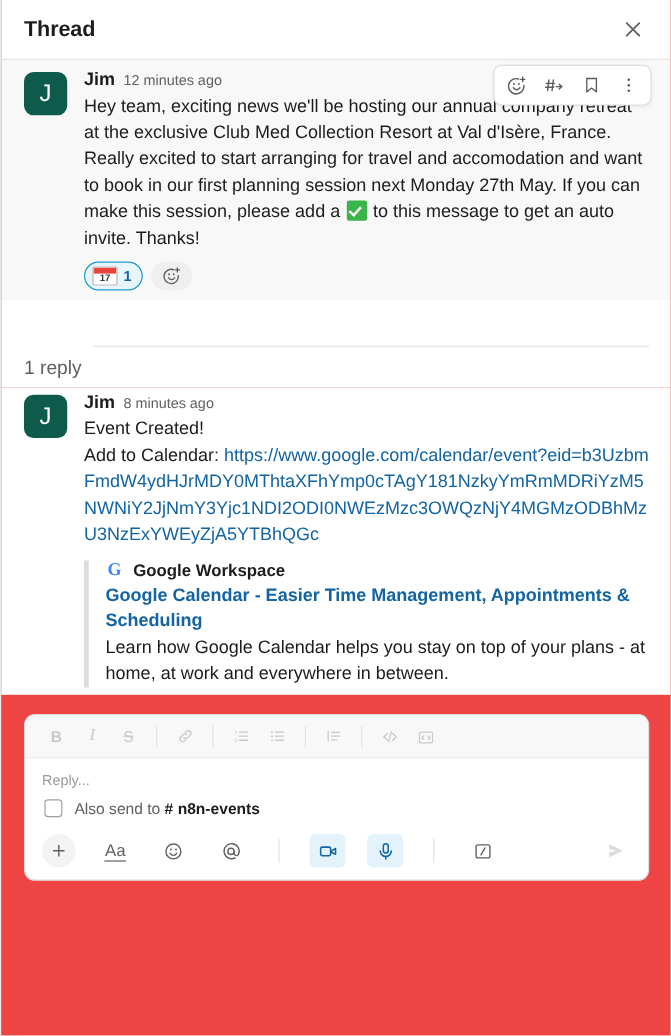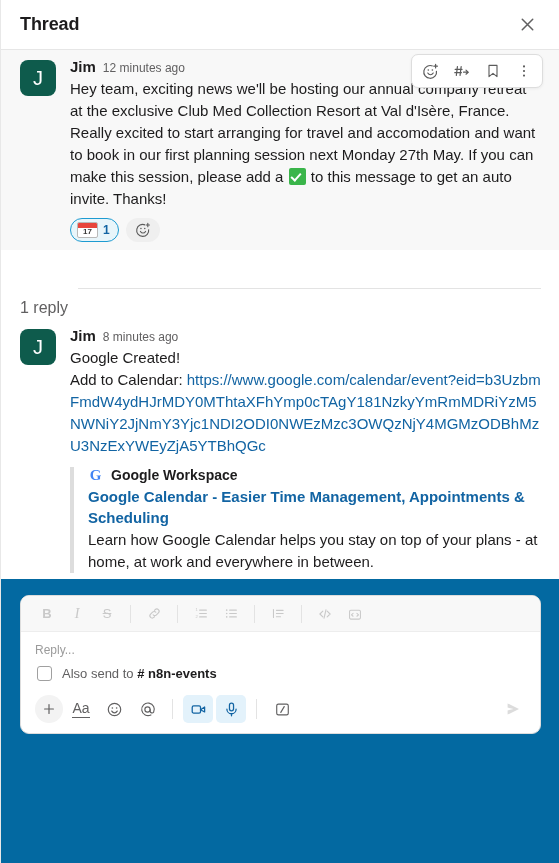--- a/index.html
+++ b/index.html
@@ -6,21 +6,21 @@
   html, body {
     margin: 0; padding: 0;
     width: 559px; height: 863px;
     background: #ffffff;
     font-family: "Liberation Sans", sans-serif;
     -webkit-font-smoothing: antialiased;
   }
   .app {
     position: relative;
     width: 559px; height: 863px;
-    background: #0369a1;
+    background: #ef4444;
     overflow: hidden;
     border-left: 1px solid #e8e8e8;
   }
 
   
   .thread-header {
     height: 50px;
     display: flex;
     align-items: center;
     justify-content: space-between;
@@ -247,21 +247,21 @@
     border-radius: 3px;
     background: #ffffff;
     cursor: pointer;
     flex: 0 0 15px;
   }
   .also-label { font-size: 13px; color: #616061; }
   .also-channel { font-weight: bold; color: #1d1c1d; }
   .bottom-bar {
     display: flex; align-items: center;
     padding: 4px 12px 10px 14px;
-    gap: 3px;
+    gap: 18px;
   }
   .bb-btn {
     width: 30px; height: 28px;
     display: flex; align-items: center; justify-content: center;
     color: #616061;
     cursor: pointer;
     border-radius: 5px;
   }
   .bb-btn.round { border-radius: 50%; background: #f3f3f3; width: 28px; height: 28px; }
   .bb-btn.active { background: #e3f2fb; color: #1264a3; }
@@ -361,21 +361,21 @@
 
   <div class="msg-reply">
     <div class="msg-row">
       <div class="avatar">J</div>
       <div class="msg-body">
         <div class="msg-meta">
           <span class="author">Jim</span>
           <span class="timestamp">8 minutes ago</span>
         </div>
         <div class="msg-text">
-          <div>Google Created!</div>
+          <div>Event Created!</div>
           <div>
             <span>Add to Calendar: </span><span class="link">https://www.google.com/calendar/event?eid=b3UzbmFmdW4ydHJrMDY0MThtaXFhYmp0cTAgY181NzkyYmRmMDRiYzM5NWNiY2JjNmY3Yjc1NDI2ODI0NWEzMzc3OWQzNjY4MGMzODBhMzU3NzExYWEyZjA5YTBhQGc</span>
           </div>
         </div>
 
         <div class="unfurl">
           <div class="unfurl-service">
             <span class="g-logo">G</span>
             <span class="unfurl-service-name">Google Workspace</span>
           </div>

